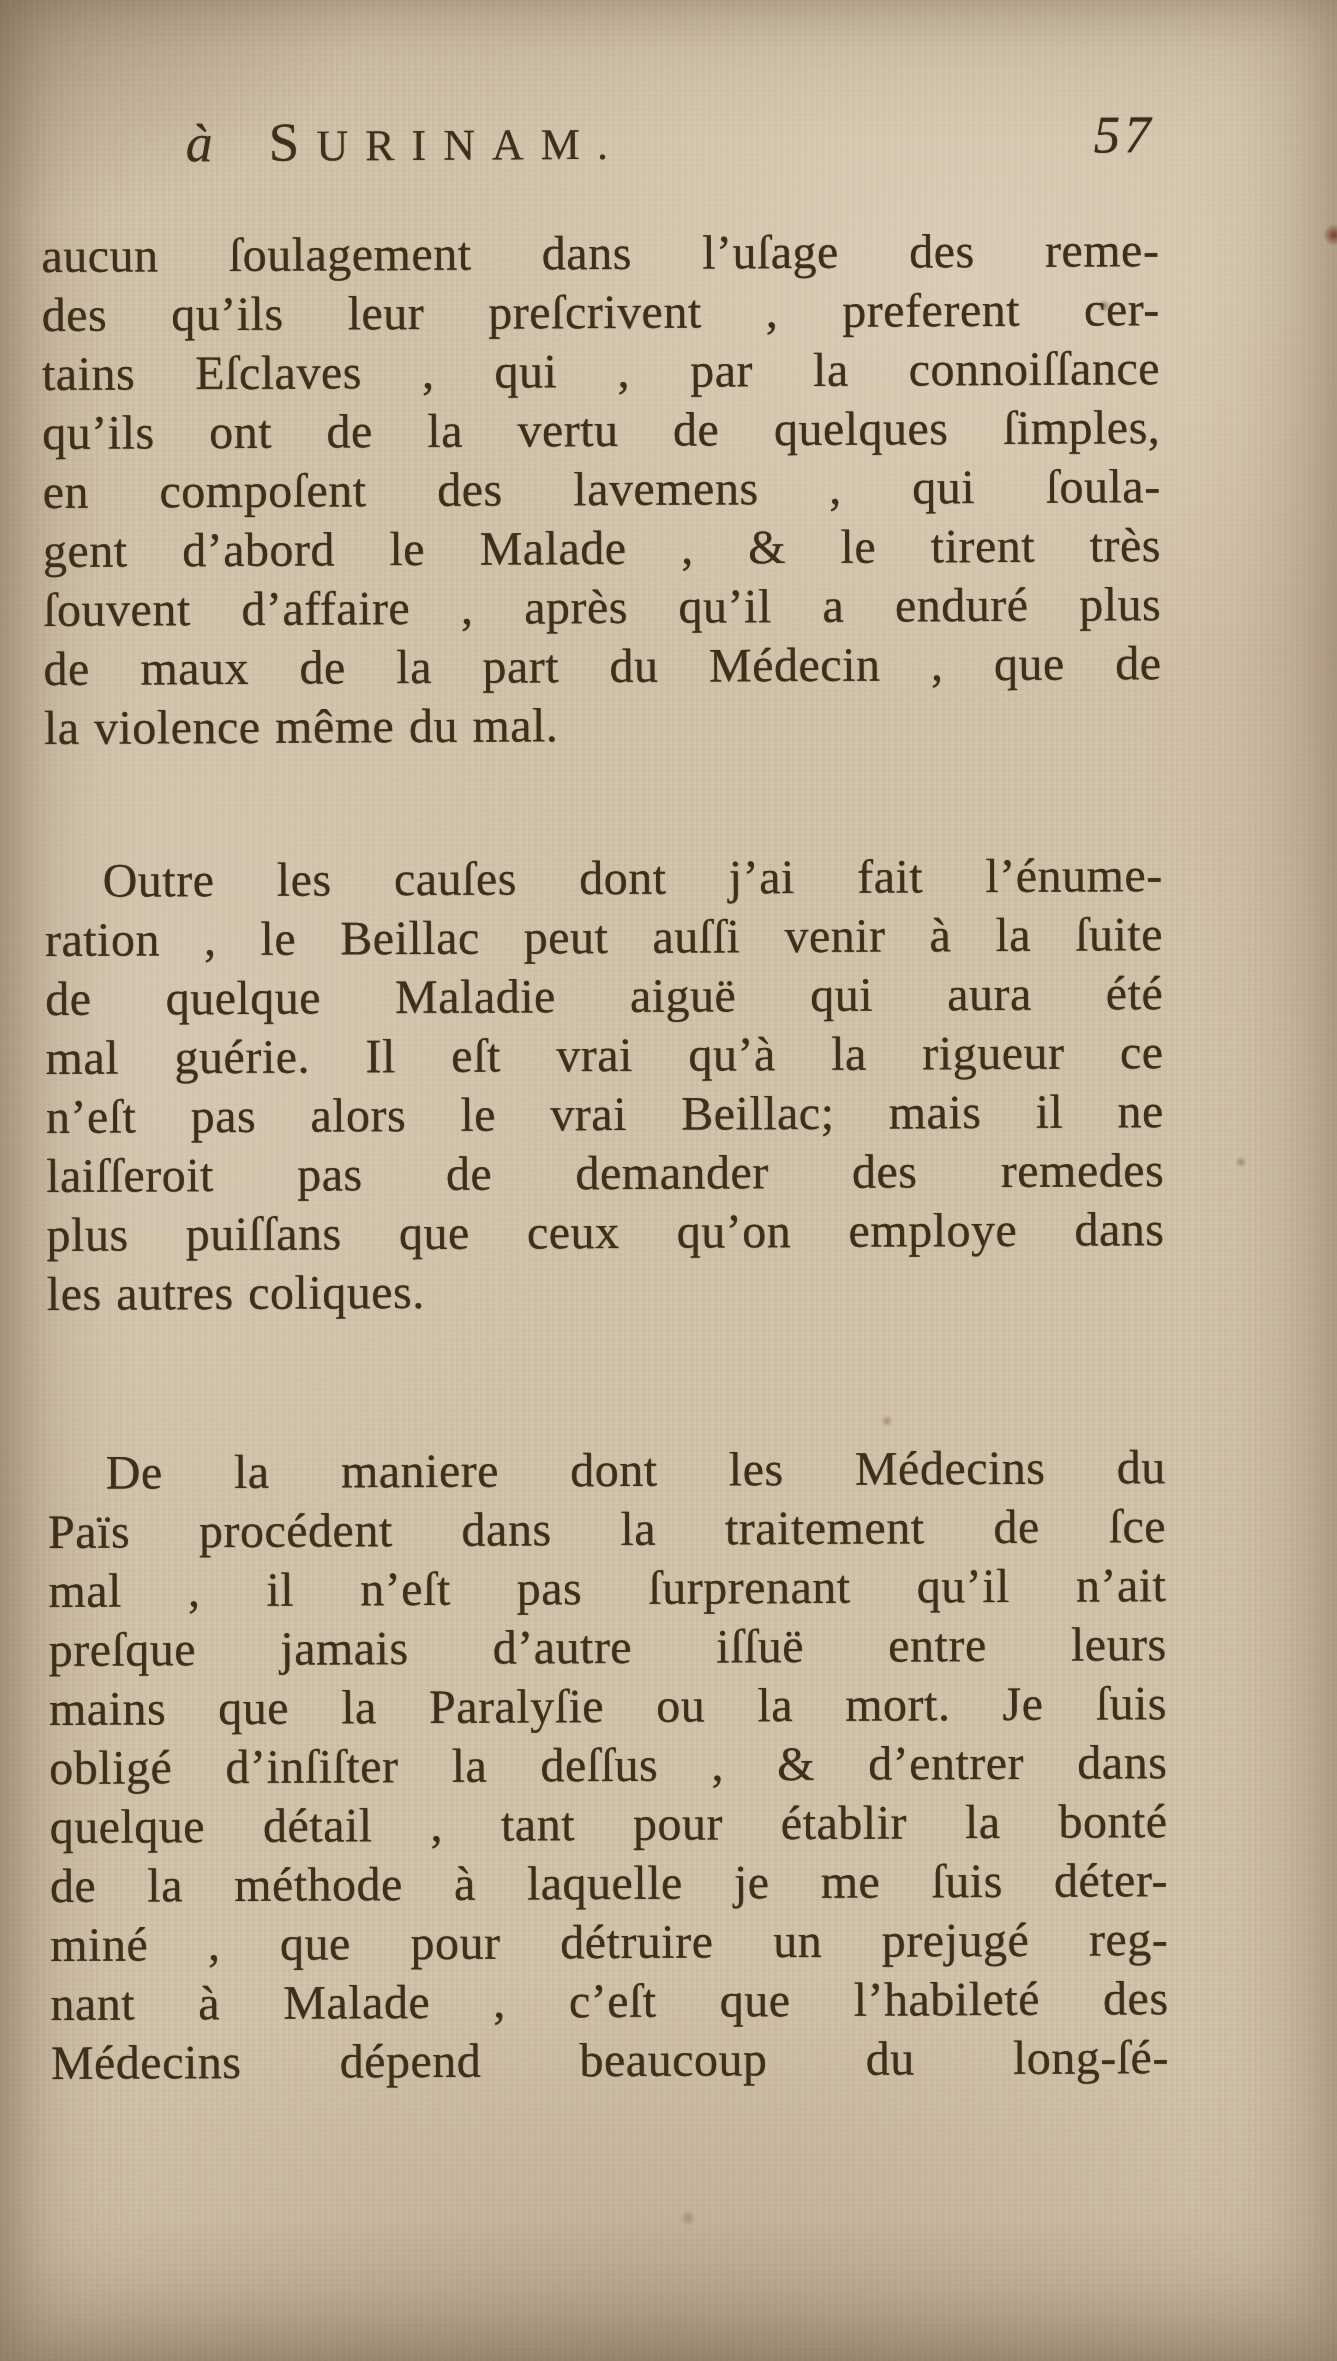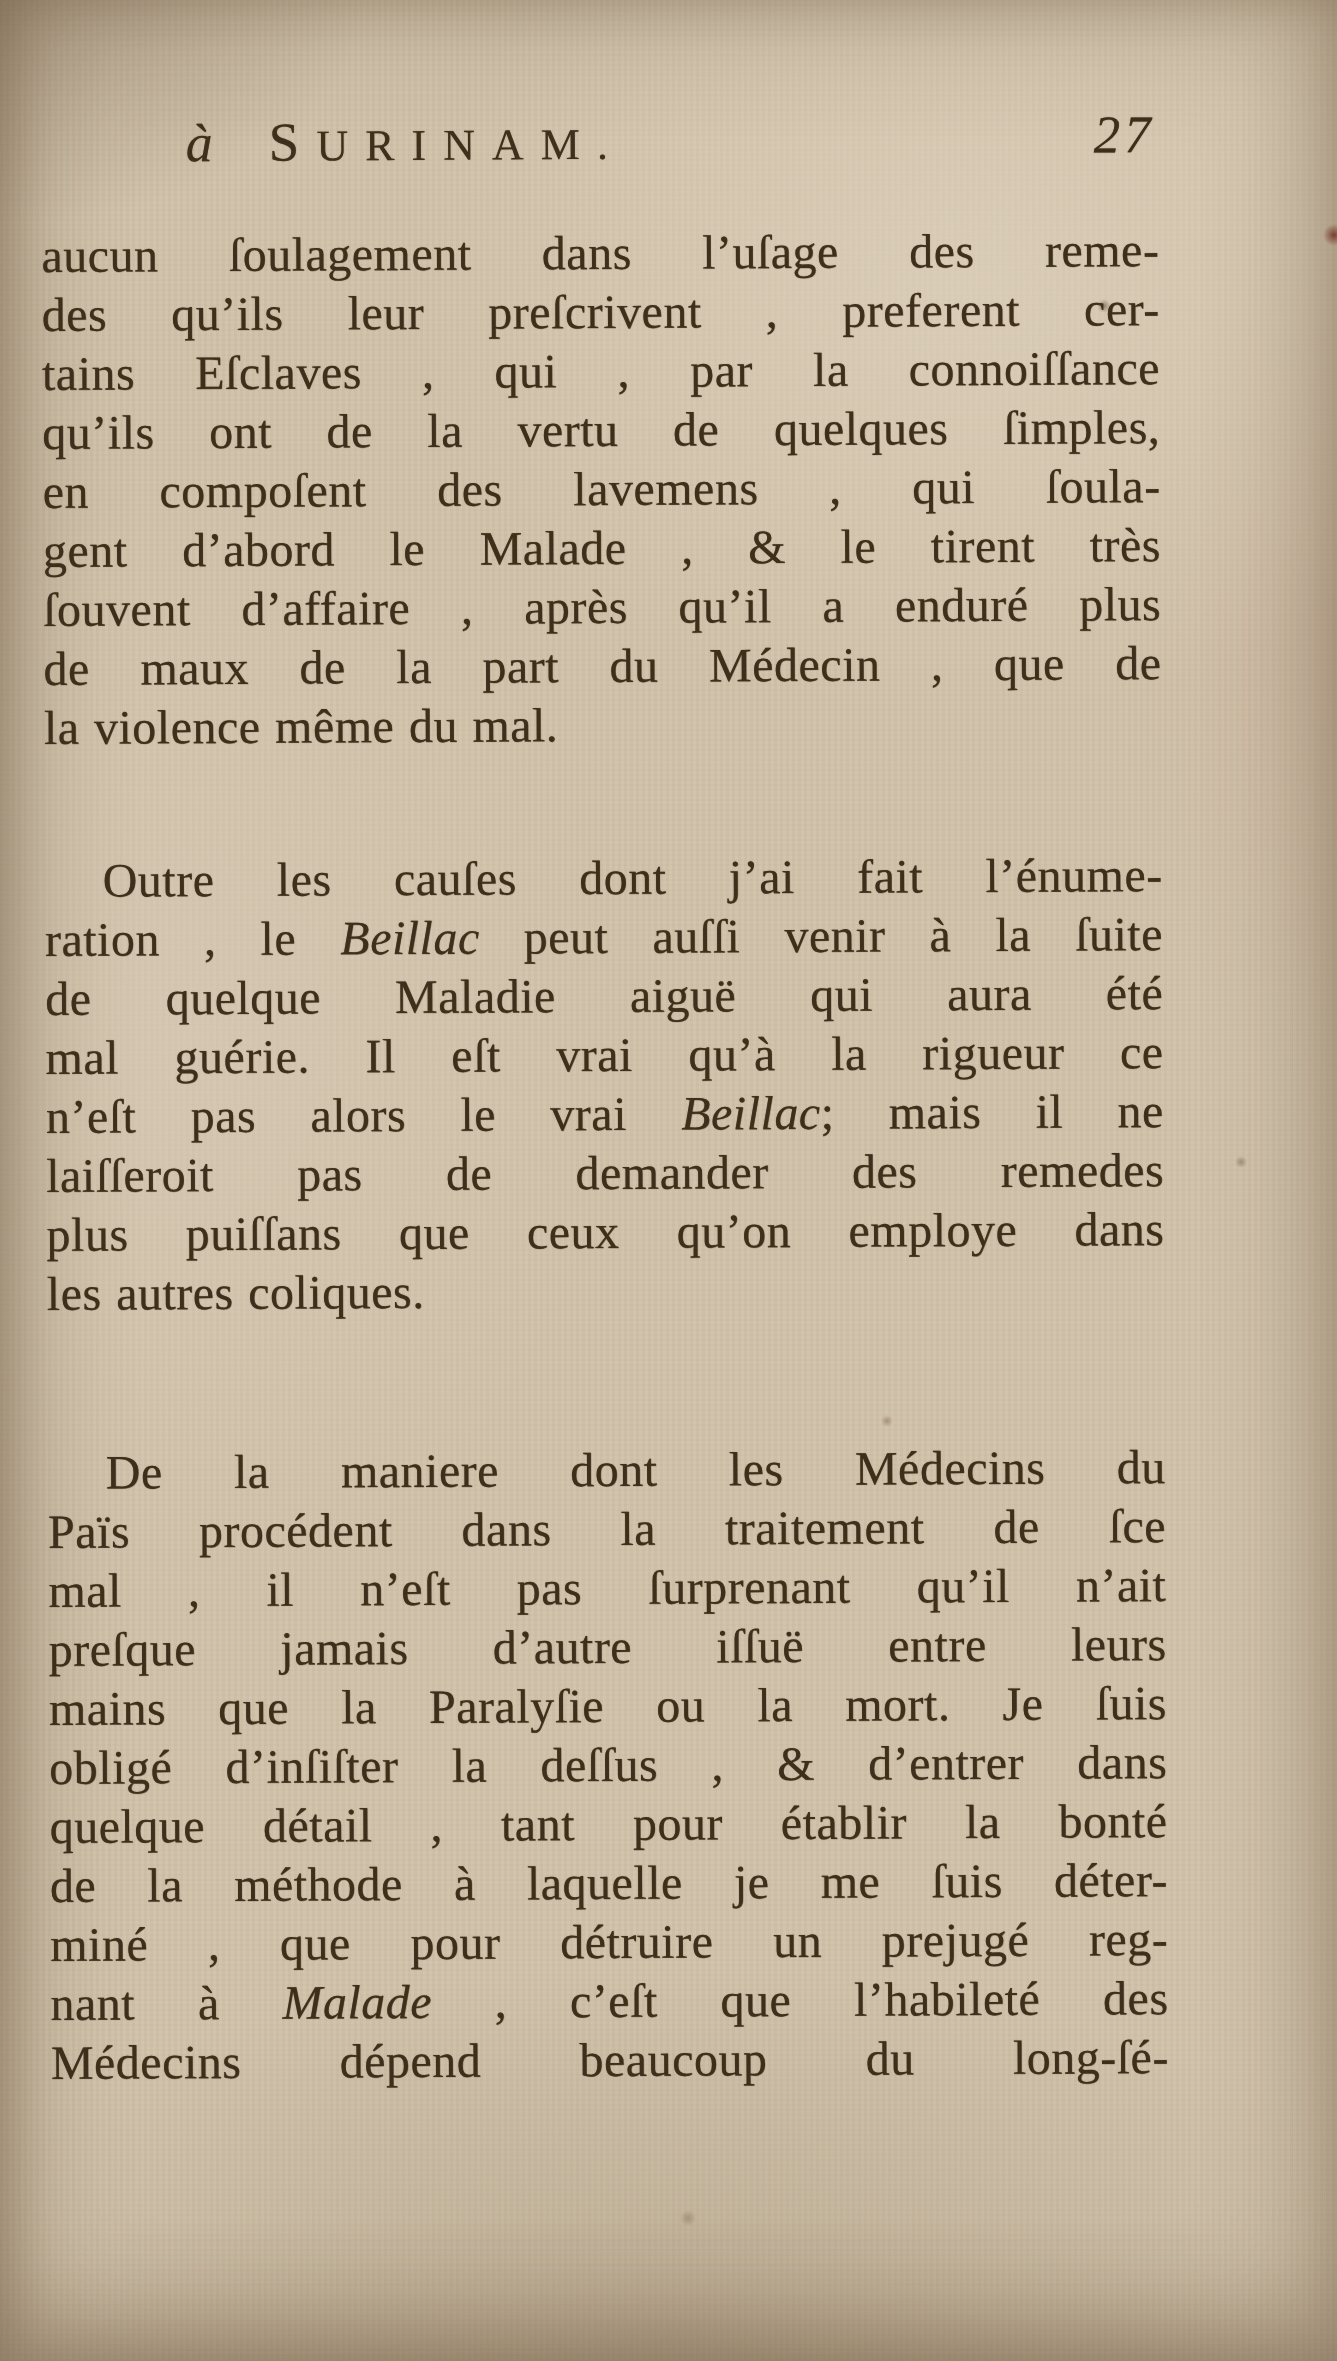--- a/index.html
+++ b/index.html
@@ -90,31 +90,31 @@
     word-spacing: 2px;
     text-shadow: 0 0 1px rgba(76,58,36,0.62), 0.4px 0.4px 0 rgba(64,48,28,0.35);
     white-space: normal;
   }
   .line.last {
     text-align-last: left;
   }
   .para.indent .line:first-child {
     text-indent: 58px;
   }
-  .it { font-style: italic; }
+  .it { }
 </style>
 </head>
 <body>
 
 <div class="page">
   <div class="content">
     <div class="header">
       <span class="hdr-prefix">à</span>
       <span class="hdr-title">Surinam.</span>
-      <span class="hdr-page-number">27</span>
+      <span class="hdr-page-number">57</span>
     </div>
     <div class="body-text">
         <div class="para">
           <div class="line"><span>aucun ſoulagement dans l’uſage des reme-</span></div>
           <div class="line"><span>des qu’ils leur preſcrivent , preferent cer-</span></div>
           <div class="line"><span>tains Eſclaves , qui , par la connoiſſance</span></div>
           <div class="line"><span>qu’ils ont de la vertu de quelques ſimples,</span></div>
           <div class="line"><span>en compoſent des lavemens , qui ſoula-</span></div>
           <div class="line"><span>gent d’abord le Malade , &amp; le tirent très</span></div>
           <div class="line"><span>ſouvent d’affaire , après qu’il a enduré plus</span></div>

